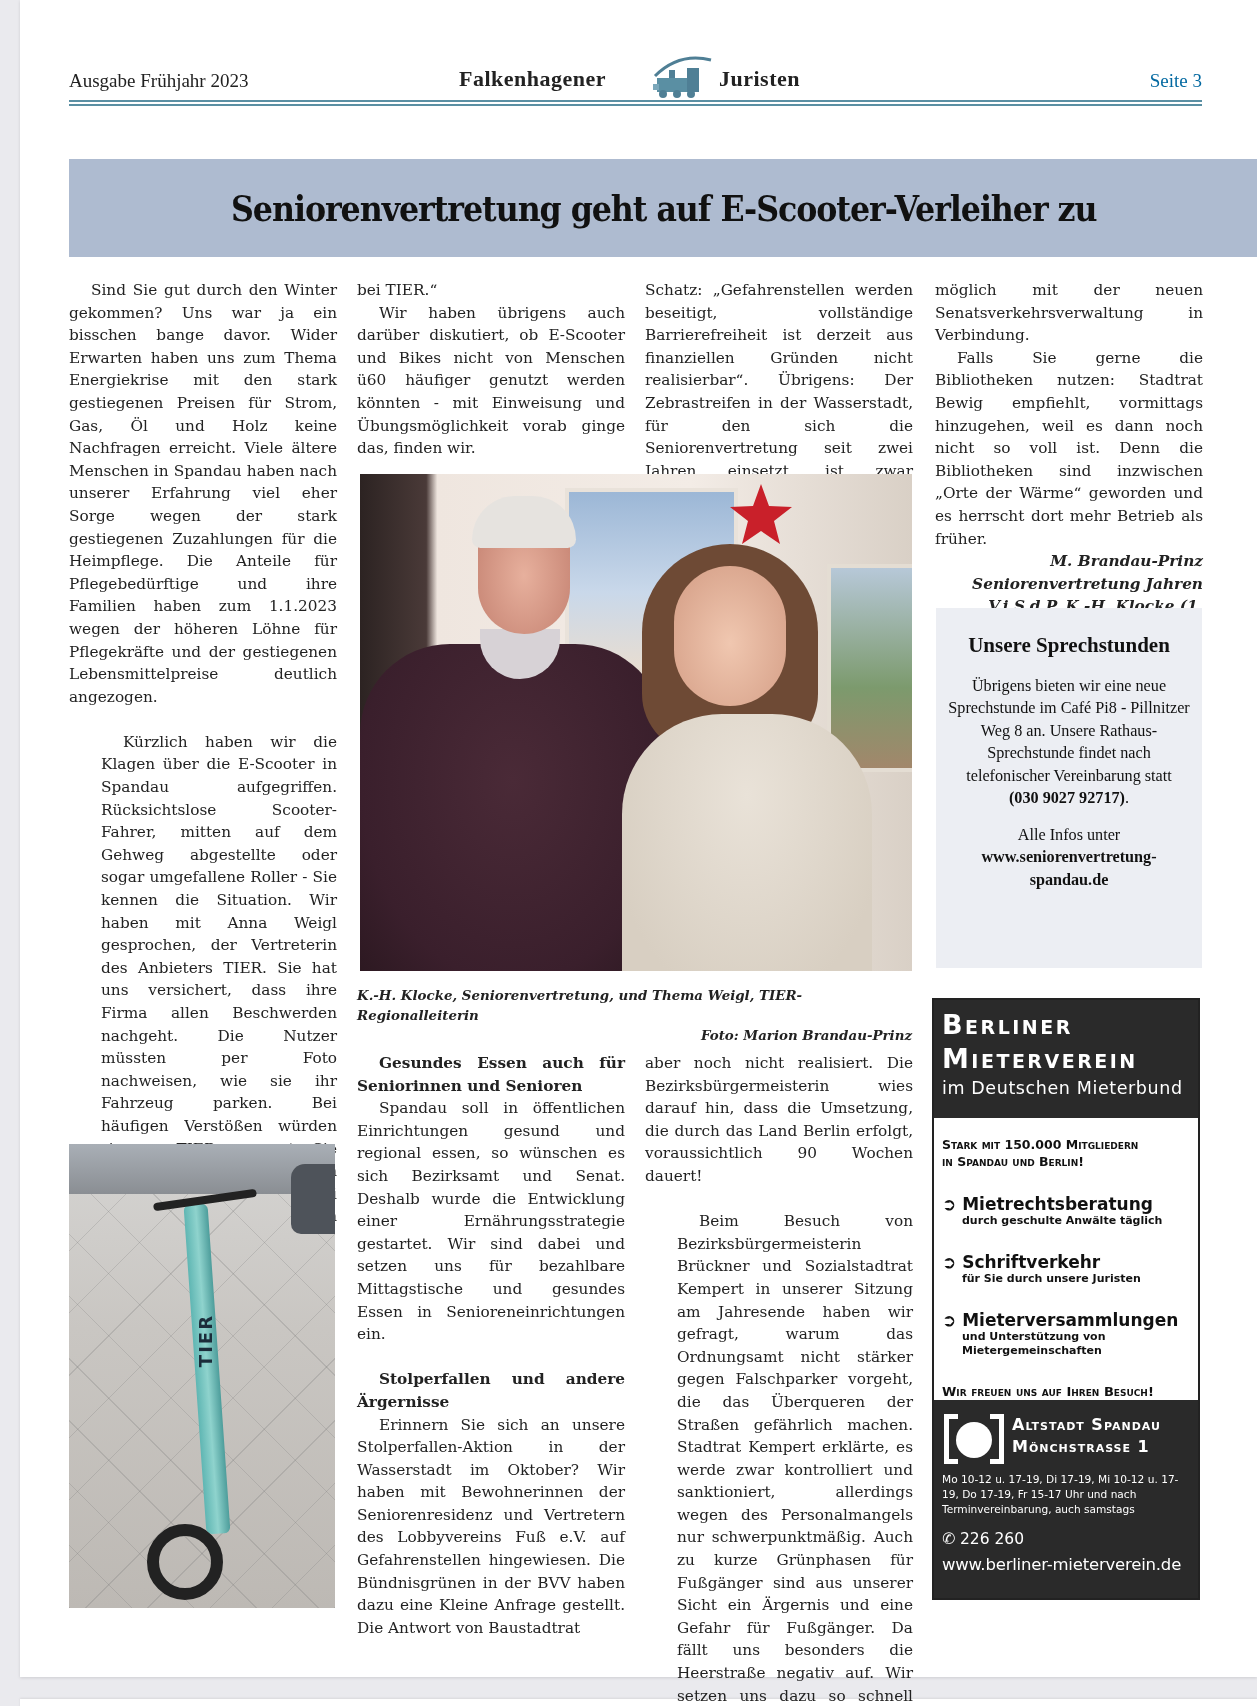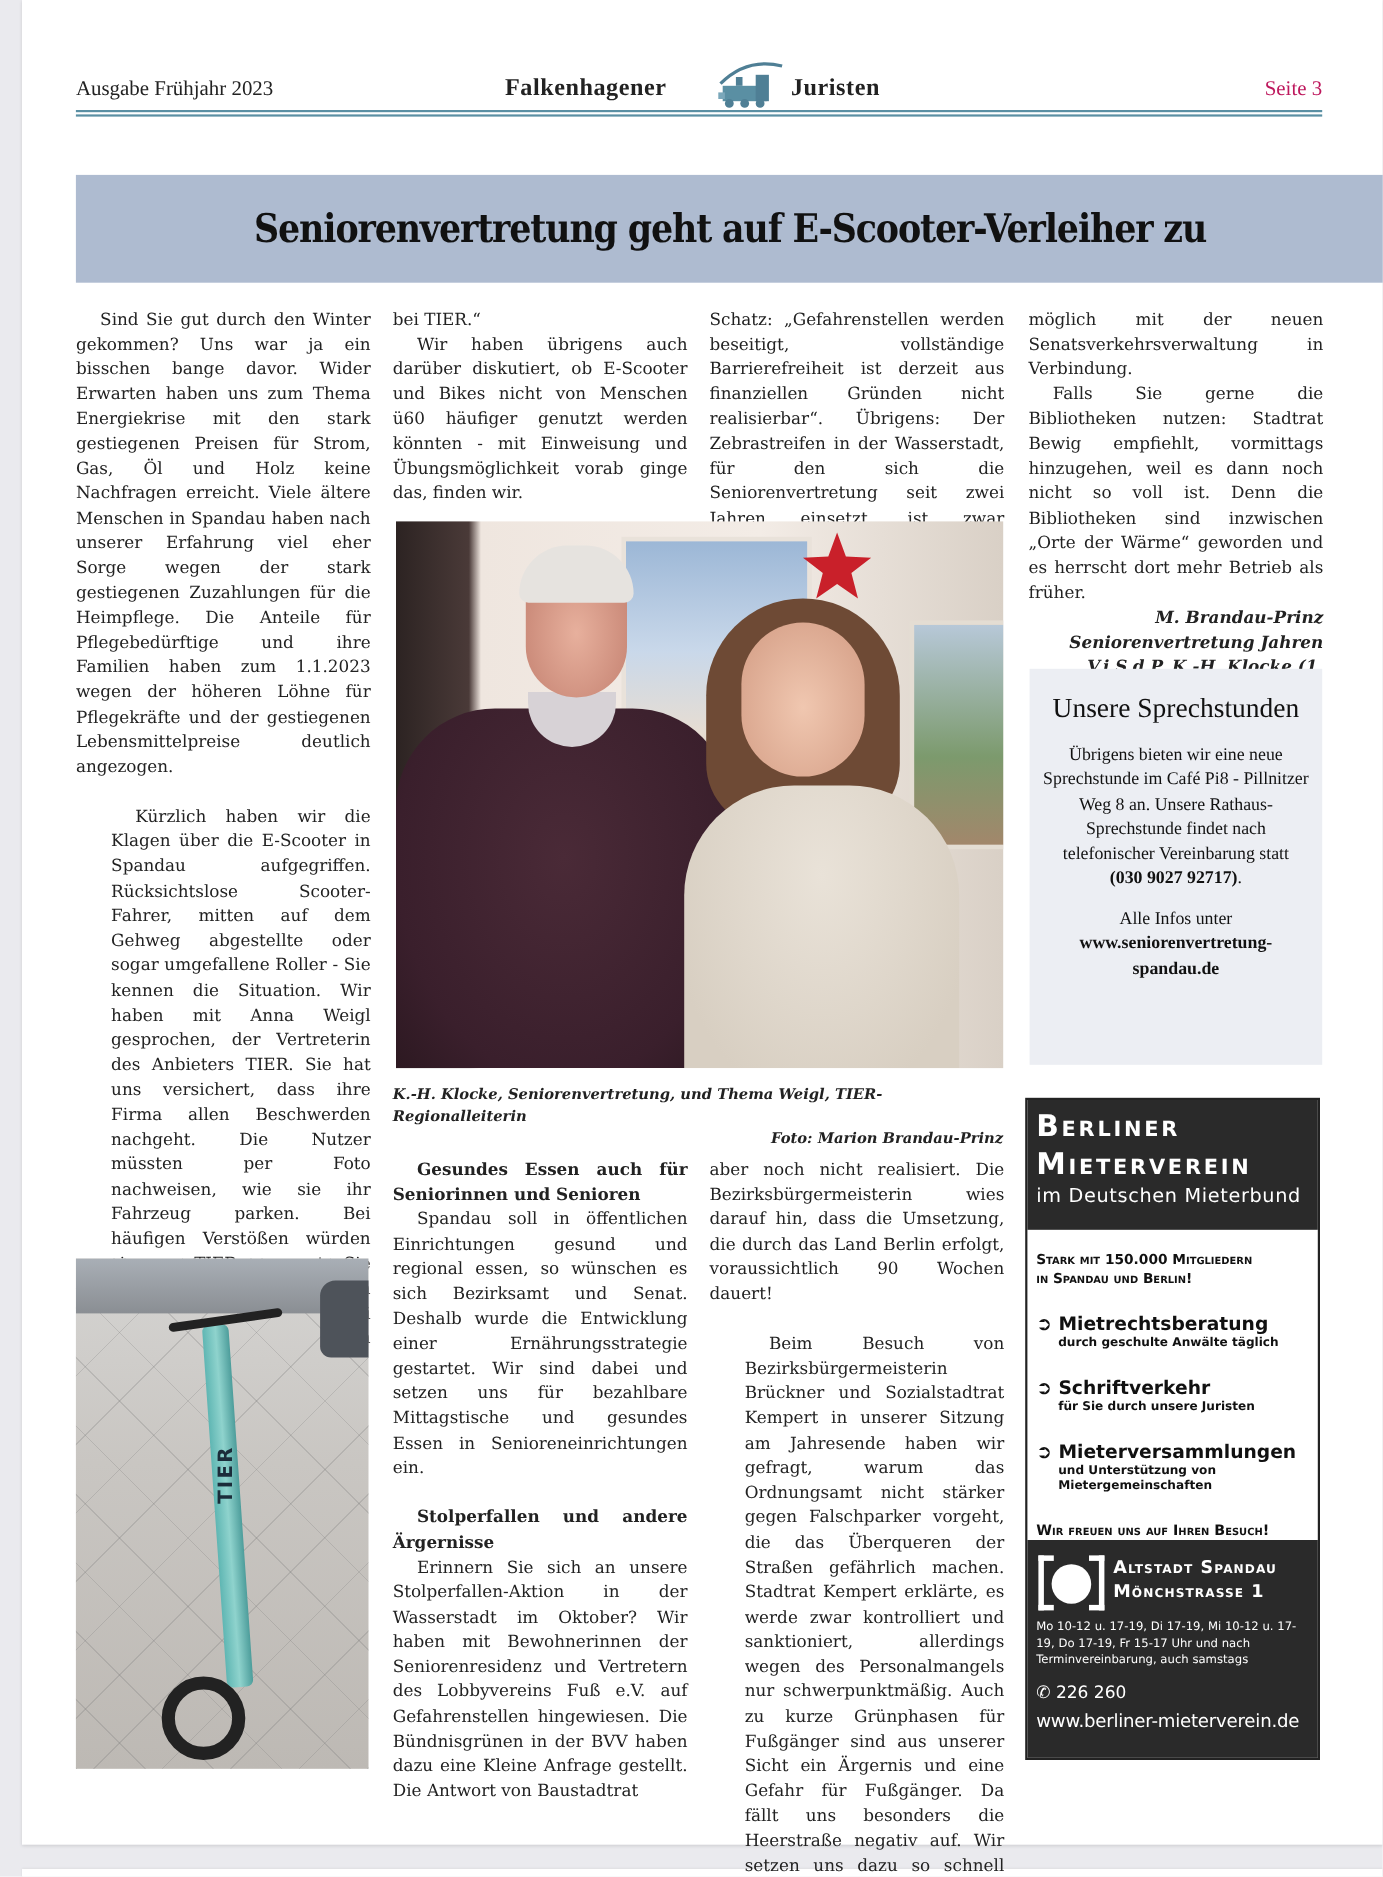--- a/index.html
+++ b/index.html
@@ -16,21 +16,21 @@
     background: #ffffff;
     box-shadow: 0 1px 3px rgba(0,0,0,0.12);
   }
   .page2 {
     position: absolute; left: 20px; top: 1699px; width: 1237px; height: 20px;
     background: #fff; box-shadow: 0 -1px 2px rgba(0,0,0,0.08);
   }
   
   .hdr { position: absolute; left: 69px; top: 62px; width: 1133px; height: 44px; }
   .hdr-left { position: absolute; left: 0; top: 8px; font-family: "Liberation Serif", serif; font-size: 19px; color: #222; }
-  .hdr-right { position: absolute; right: 0; top: 8px; font-family: "Liberation Serif", serif; font-size: 19px; color: #be185d; }
+  .hdr-right { position: absolute; right: 0; top: 8px; font-family: "Liberation Serif", serif; font-size: 19px; color: #0369a1; }
   .hdr-center { position: absolute; left: 390px; top: -8px; width: 360px; height: 50px; }
   .mast-a { position: absolute; left: 0; top: 12px; font-family: "Liberation Serif", serif; font-weight: bold; font-size: 22px; letter-spacing: 0.5px; }
   .mast-b { position: absolute; left: 260px; top: 12px; font-family: "Liberation Serif", serif; font-weight: bold; font-size: 22px; letter-spacing: 0.5px; }
   .train { position: absolute; left: 190px; top: 0; width: 66px; height: 48px; }
   .rule { position: absolute; left: 69px; top: 100px; width: 1133px; height: 6px; border-top: 2px solid #5a8fa3; border-bottom: 2px solid #5a8fa3; box-sizing: border-box; }
 
   
   .band {
     position: absolute; left: 69px; top: 159px; width: 1189px; height: 98px;
     background: #aebbd0; display: flex; align-items: center; justify-content: center;
@@ -89,21 +89,21 @@
   .ps-bar { position: absolute; left: 84px; top: 52px; width: 104px; height: 8px; background: #222; border-radius: 4px; transform: rotate(-8deg); }
   .ps-wheel { position: absolute; left: 78px; top: 380px; width: 76px; height: 76px; border-radius: 50%; border: 12px solid #222; box-sizing: border-box; }
   .ps-label { position: absolute; left: 126px; top: 170px; color: #1b2c3a; font-family: "DejaVu Sans", sans-serif; font-weight: bold; font-size: 18px; writing-mode: vertical-rl; transform: rotate(180deg); letter-spacing: 2px; }
 
   
   .sbox {
     position: absolute; left: 936px; top: 608px; width: 266px; height: 360px;
     background: #eceef3; text-align: center;
     font-family: "Liberation Serif", serif; font-size: 16.2px; line-height: 22.5px; color: #111;
   }
-  .sbox h2 { margin: 26px 0 18px 0; font-size: 25px; font-weight: normal; font-family: "Liberation Serif", serif; }
+  .sbox h2 { margin: 26px 0 18px 0; font-size: 21px; font-weight: bold; font-family: "Liberation Serif", serif; }
   .sbox .txt { padding: 0 12px; }
   .sbox .phone { font-weight: bold; }
   .sbox .info { margin-top: 14px; }
   .sbox .url { font-weight: bold; }
 
   
   .ad { position: absolute; left: 932px; top: 998px; width: 268px; height: 602px; border: 2px solid #222; box-sizing: border-box; background: #fff; font-family: "DejaVu Sans", sans-serif; color: #111; }
   .ad-top { background: #2a2a2a; color: #fff; height: 118px; padding: 8px 8px 0 8px; box-sizing: border-box; }
   .ad-t1 { font-size: 27px; font-weight: bold; letter-spacing: 2.5px; line-height: 34px; font-variant: small-caps; }
   .ad-t2 { font-size: 17.5px; letter-spacing: 0.6px; margin-top: 2px; }

